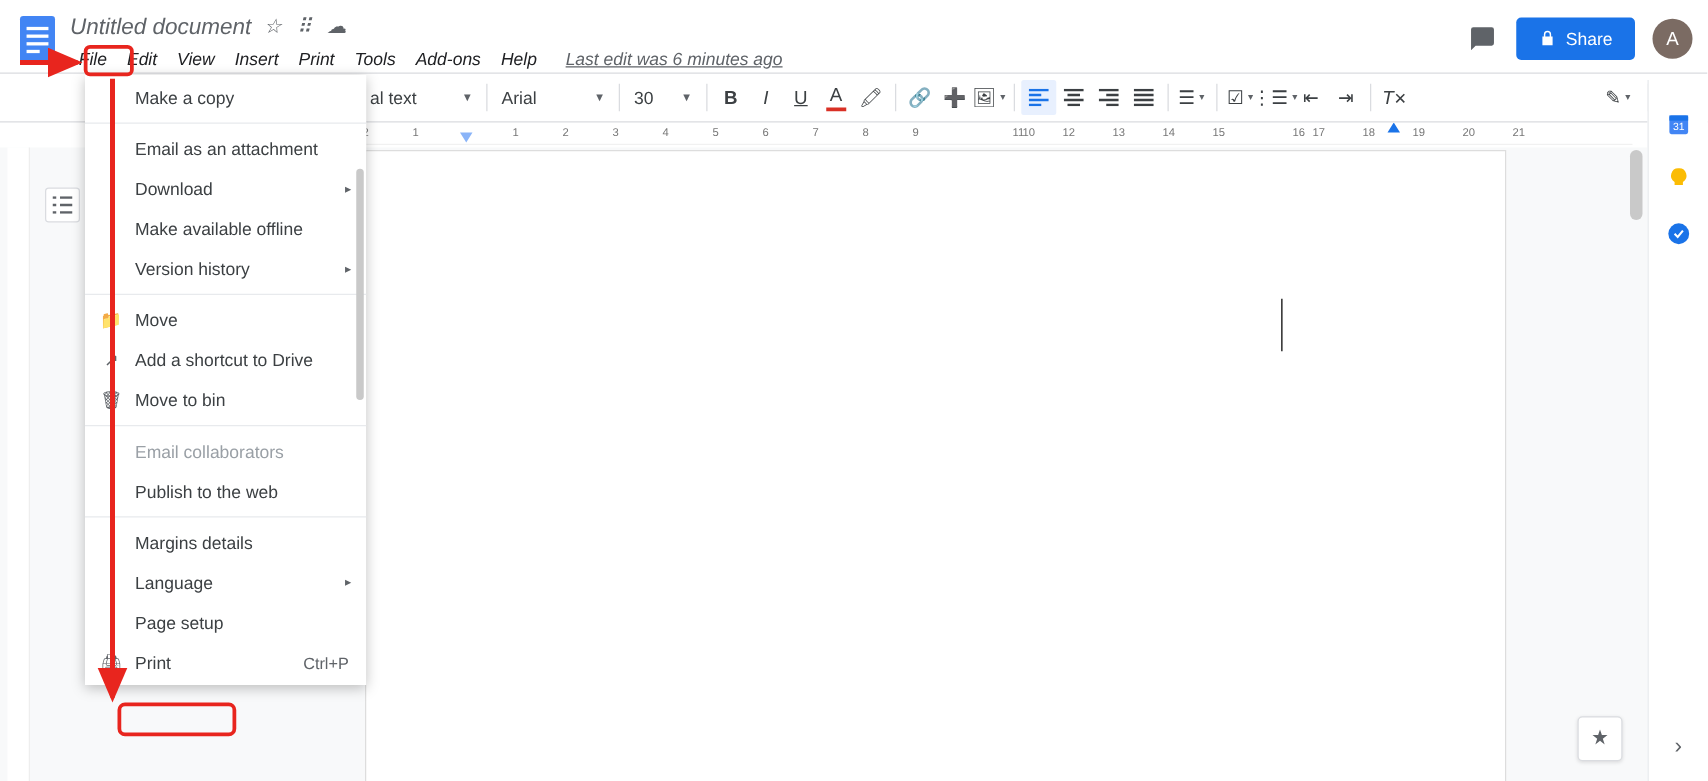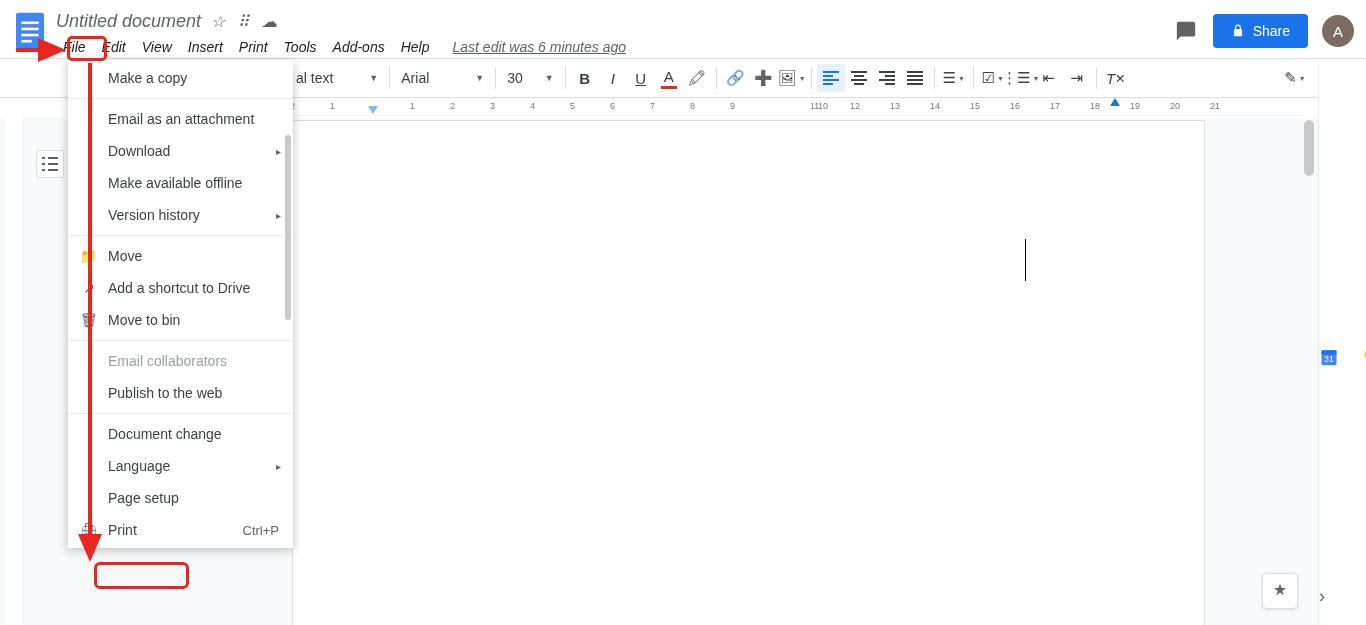--- a/index.html
+++ b/index.html
@@ -49,21 +49,21 @@
 .ruler-marker.down { border-top:8px solid #8ab4f8; }
 .ruler-marker.up { border-bottom:8px solid #1a73e8; top:0; }
 
 .canvas-area { position:absolute; top:118px; left:0; right:48px; bottom:0; background:#f8f9fa; z-index:1; }
 .vruler { position:absolute; left:6px; top:0; width:18px; bottom:0; background:#fff; border-right:1px solid #eee; }
 .page { position:absolute; left:292px; top:2px; width:913px; height:600px; background:#fff; border:1px solid #ddd; }
 .page-text { position:absolute; left:8px; top:120px; font-size:38px; font-family:Arial; color:#000; letter-spacing:0px; white-space:nowrap; }
 .cursor { display:inline-block; width:1px; height:42px; background:#000; vertical-align:middle; margin-left:8px; }
 .outline-icon { position:absolute; left:36px; top:150px; width:28px; height:28px; color:#5f6368; display:flex; align-items:center; justify-content:center; border:1px solid #dadce0; border-radius:3px; z-index:3; background:#fff; }
 
-.right-rail { position:absolute; right:0; top:64px; width:48px; bottom:0; border-left:1px solid #e8eaed; background:#fff; display:flex; flex-direction:row; align-items:center; gap:22px; padding-top:24px; z-index:6; }
+.right-rail { position:absolute; right:0; top:64px; width:48px; bottom:0; border-left:1px solid #e8eaed; background:#fff; display:flex; flex-direction:column; align-items:center; gap:22px; padding-top:24px; z-index:6; }
 .rail-icon { width:22px; height:22px; display:flex; align-items:center; justify-content:center; font-size:18px; }
 .rail-expand { position:absolute; bottom:18px; color:#5f6368; font-size:18px; }
 
 .explore-btn { position:absolute; right:68px; bottom:16px; width:36px; height:36px; background:#fff; border:1px solid #dadce0; border-radius:4px; display:flex; align-items:center; justify-content:center; color:#5f6368; z-index:7; box-shadow:0 1px 3px rgba(0,0,0,0.1); }
 .page-scroll { position:absolute; right:52px; top:120px; width:10px; height:56px; background:#c9c9c9; border-radius:5px; z-index:4; }
 
 svg.arrow-annot { position:absolute; z-index:25; pointer-events:none; }
 </style>
 </head>
 <body>
@@ -217,21 +217,21 @@
       <span class="ruler-tick" style="left: 320px;">6</span>
       <span class="ruler-tick" style="left: 360px;">7</span>
       <span class="ruler-tick" style="left: 400px;">8</span>
       <span class="ruler-tick" style="left: 440px;">9</span>
       <span class="ruler-tick" style="left: 480px; margin-left: 48px;">10</span>
       <span class="ruler-tick" style="left: 520px;">11</span>
       <span class="ruler-tick" style="left: 560px;">12</span>
       <span class="ruler-tick" style="left: 600px;">13</span>
       <span class="ruler-tick" style="left: 640px;">14</span>
       <span class="ruler-tick" style="left: 680px;">15</span>
-      <span class="ruler-tick" style="left: 720px;">16</span>
+      <span class="ruler-tick" style="left: 744px;">16</span>
       <span class="ruler-tick" style="left: 760px;">17</span>
       <span class="ruler-tick" style="left: 800px;">18</span>
       <span class="ruler-tick" style="left: 840px;">19</span>
       <span class="ruler-tick" style="left: 880px;">20</span>
       <span class="ruler-tick" style="left: 920px;">21</span>
       <div class="ruler-marker down" style="left: 78px;"></div>
       <div class="ruler-marker up" style="left: 820px;"></div>
     </div>
 </div>
 
@@ -283,21 +283,21 @@
     </div>
     <div class="dd-sep"></div>
     <div class="dd-item disabled">
       <span>Email collaborators</span>
     </div>
     <div class="dd-item">
       <span>Publish to the web</span>
     </div>
     <div class="dd-sep"></div>
     <div class="dd-item">
-      <span>Document change</span>
+      <span>Margins details</span>
     </div>
     <div class="dd-item">
       <span>Language</span>
       <span class="dd-arrow">▸</span>
     </div>
     <div class="dd-item">
       <span>Page setup</span>
     </div>
     <div class="dd-item">
       <span class="dd-icon">🖨</span>

